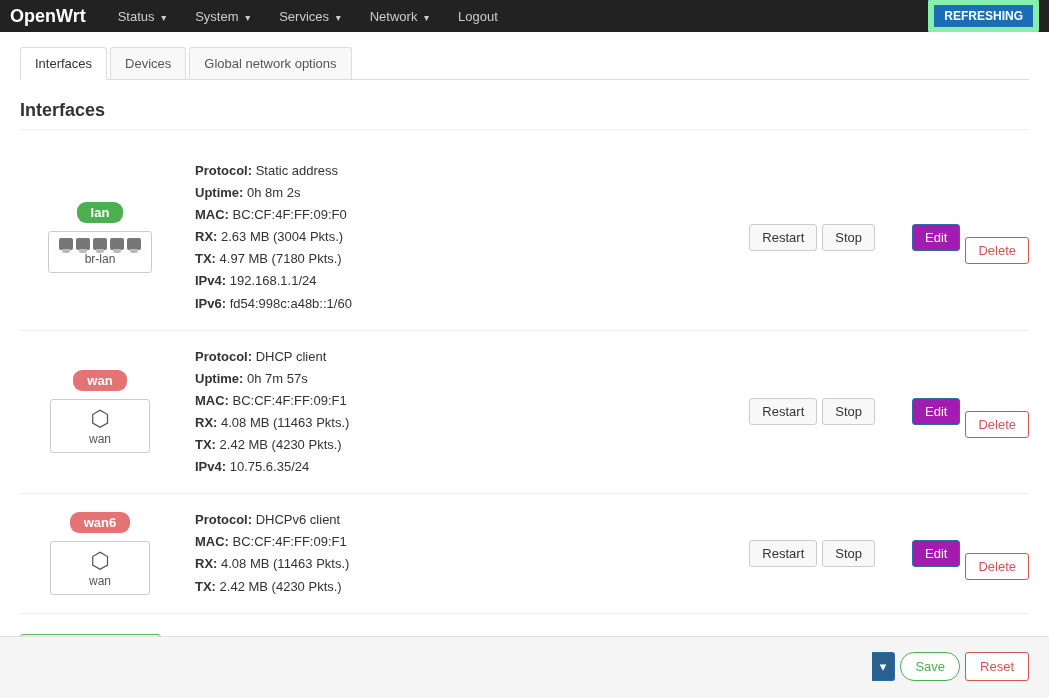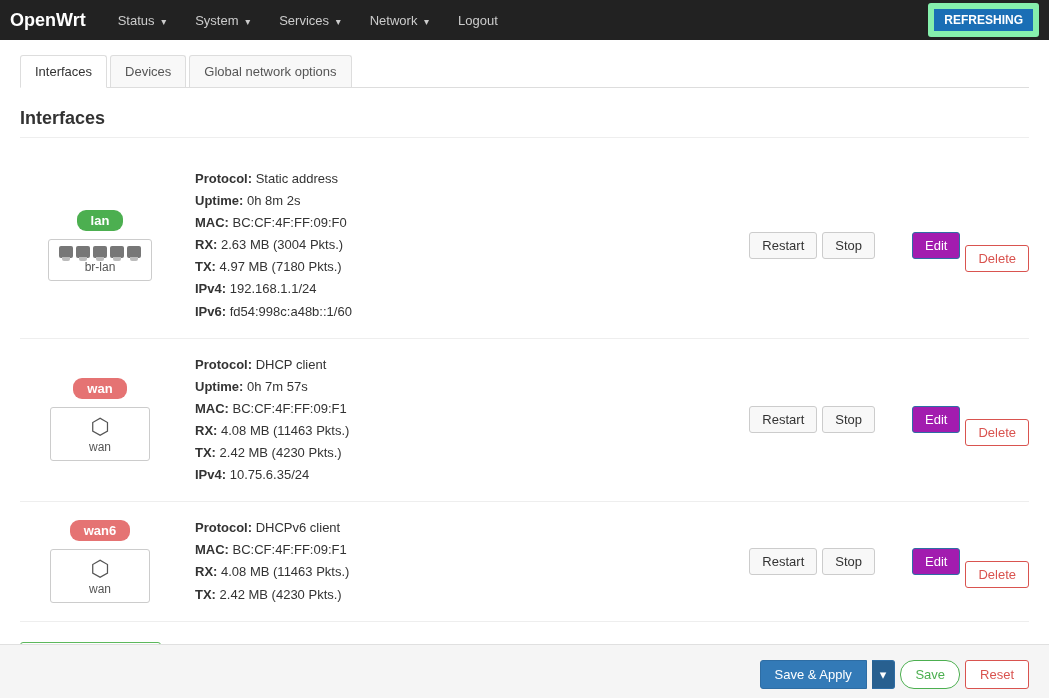--- a/index.html
+++ b/index.html
@@ -5,21 +5,21 @@
     * { box-sizing: border-box; margin: 0; padding: 0; }
     body { font-family: Arial, sans-serif; font-size: 13px; background: #f5f5f5; color: #333; }
 
     
     .navbar {
       background: #222;
       color: #fff;
       display: flex;
       align-items: center;
       padding: 0 10px;
-      height: 40px;
+      height: 32px;
     }
     .navbar-brand {
       font-size: 18px;
       font-weight: bold;
       color: #fff;
       margin-right: 20px;
       text-decoration: none;
     }
     .nav-items {
       display: flex;
@@ -401,18 +401,17 @@
 
     </div>
 
     <div class="add-interface-row">
       <button class="btn-add">Add new interface...</button>
     </div>
 
   </div>
 
   <div class="footer-actions">
-    <button class="btn-save-apply">Save &amp; Apply</button>
     <button class="btn-dropdown-toggle">▾</button>
     <button class="btn-save">Save</button>
     <button class="btn-reset">Reset</button>
   </div>
 </div>
 
 </body></html>

